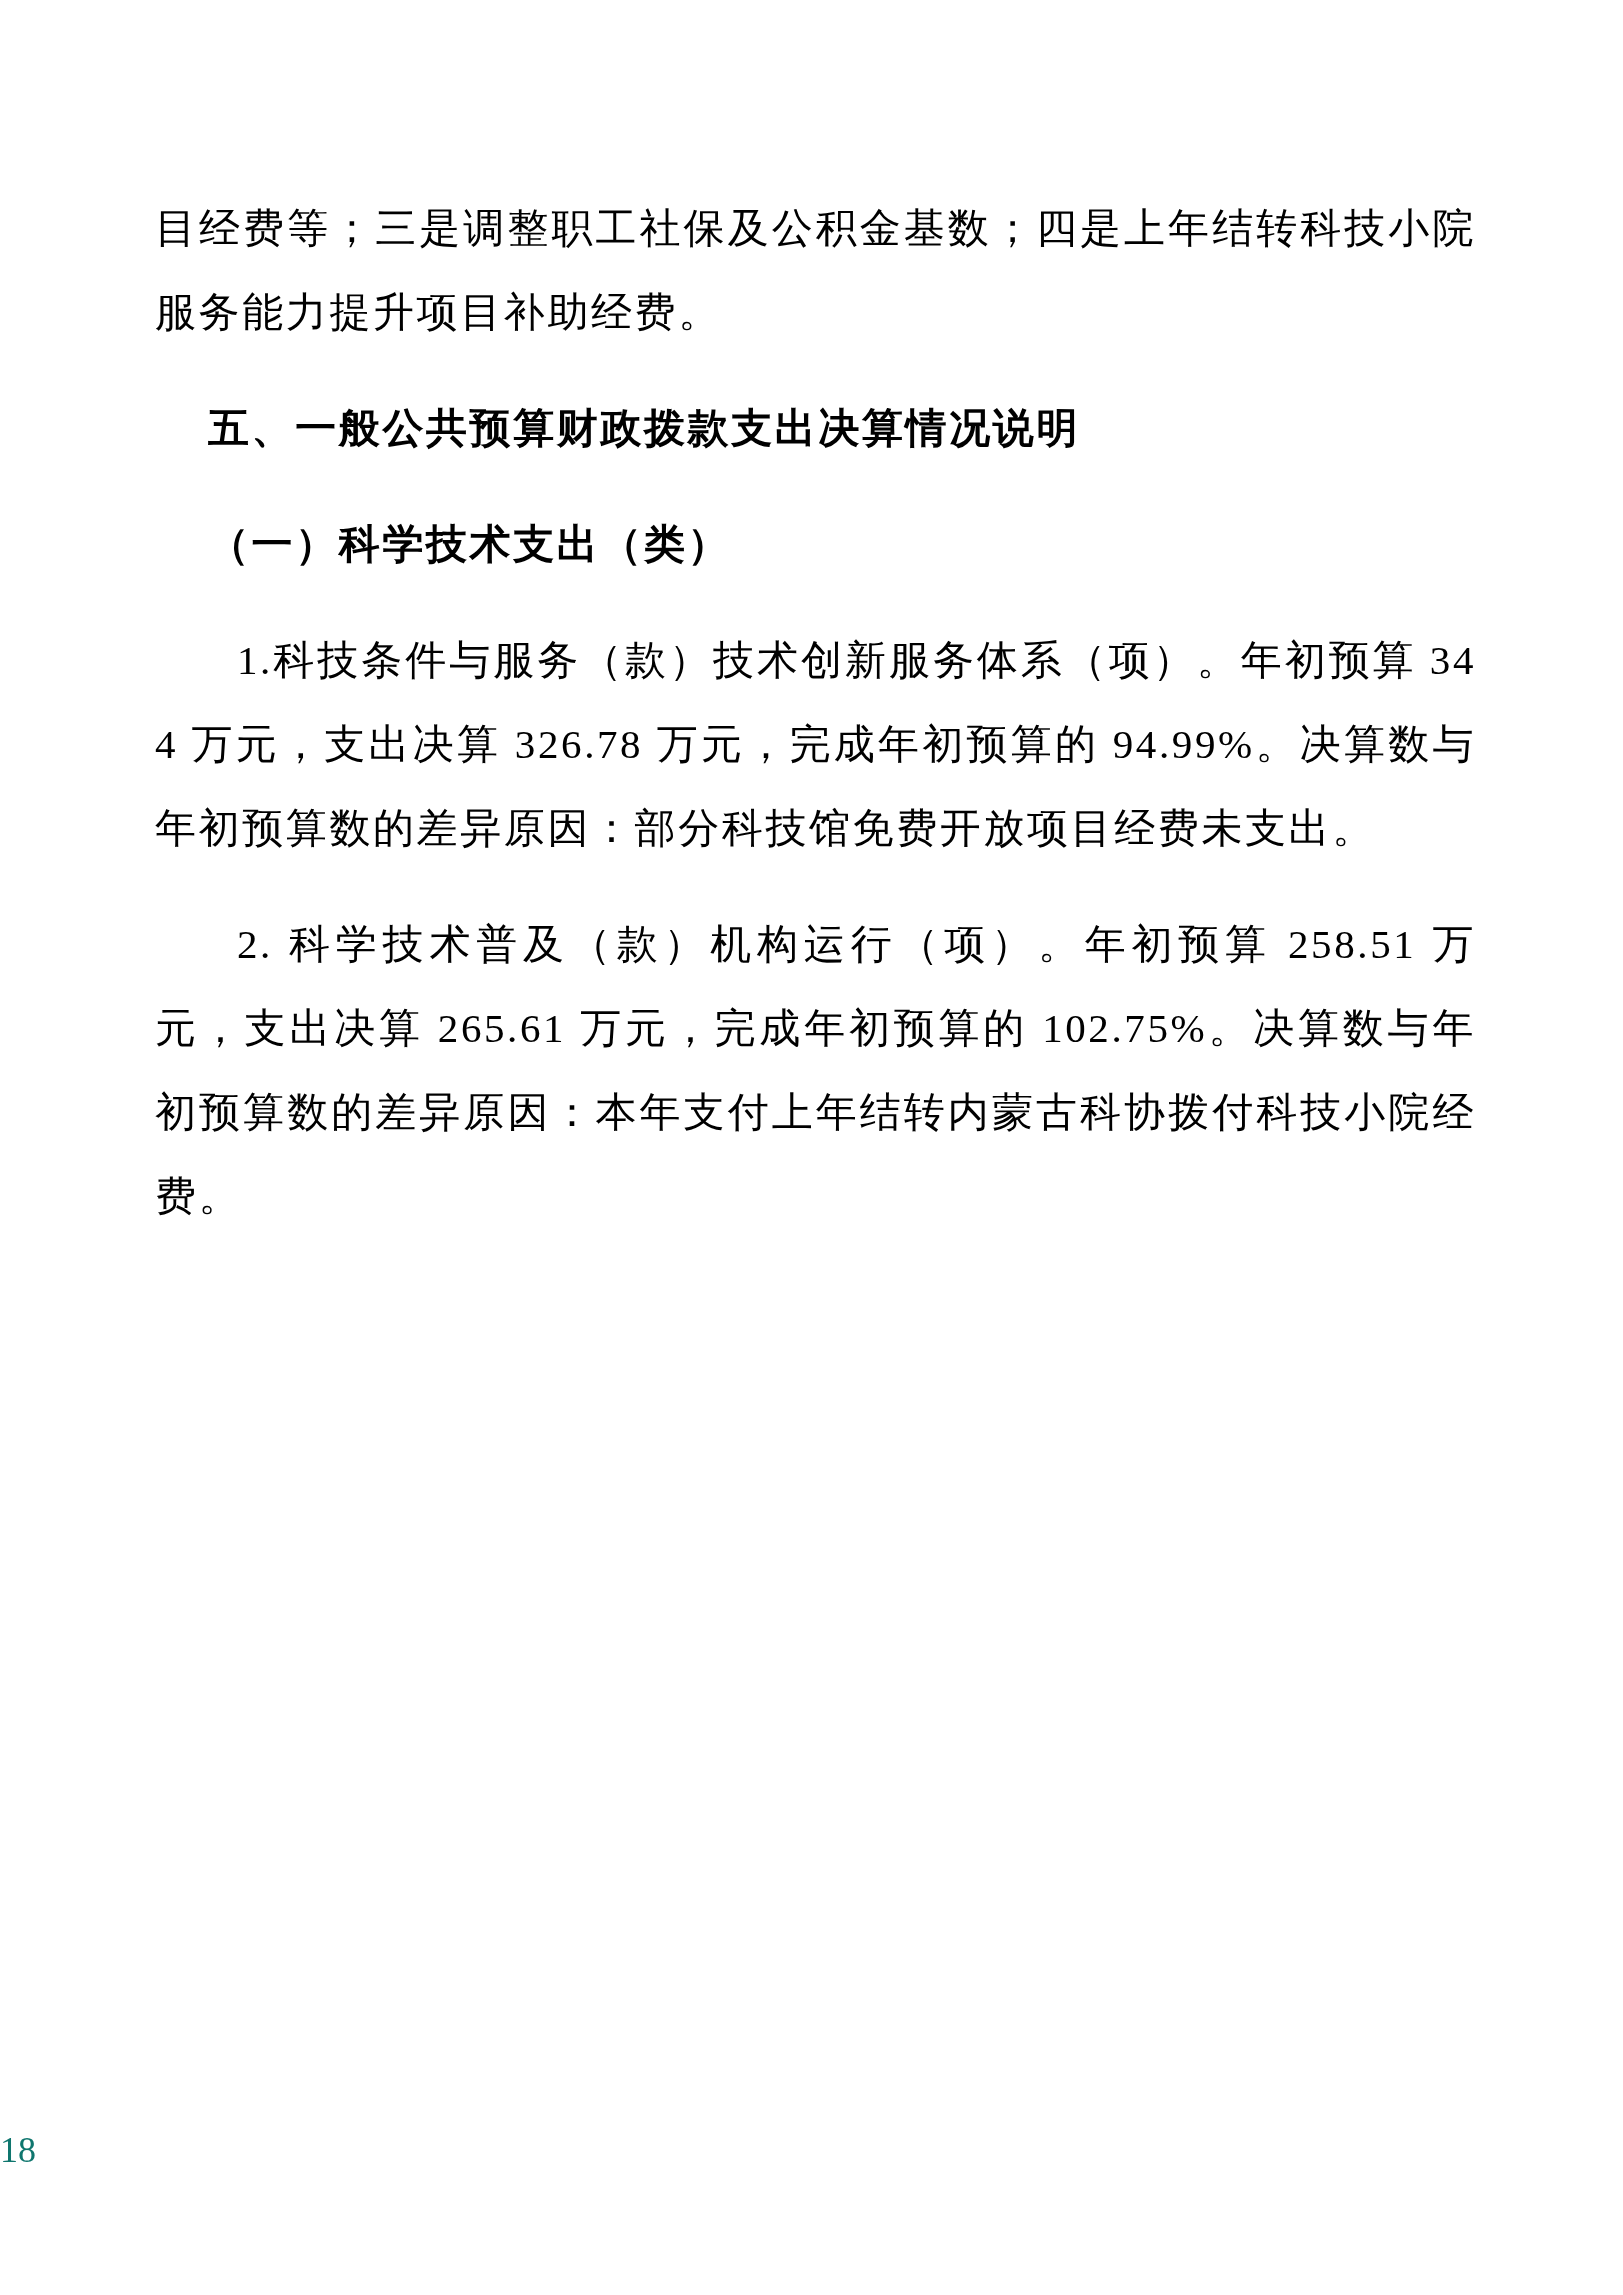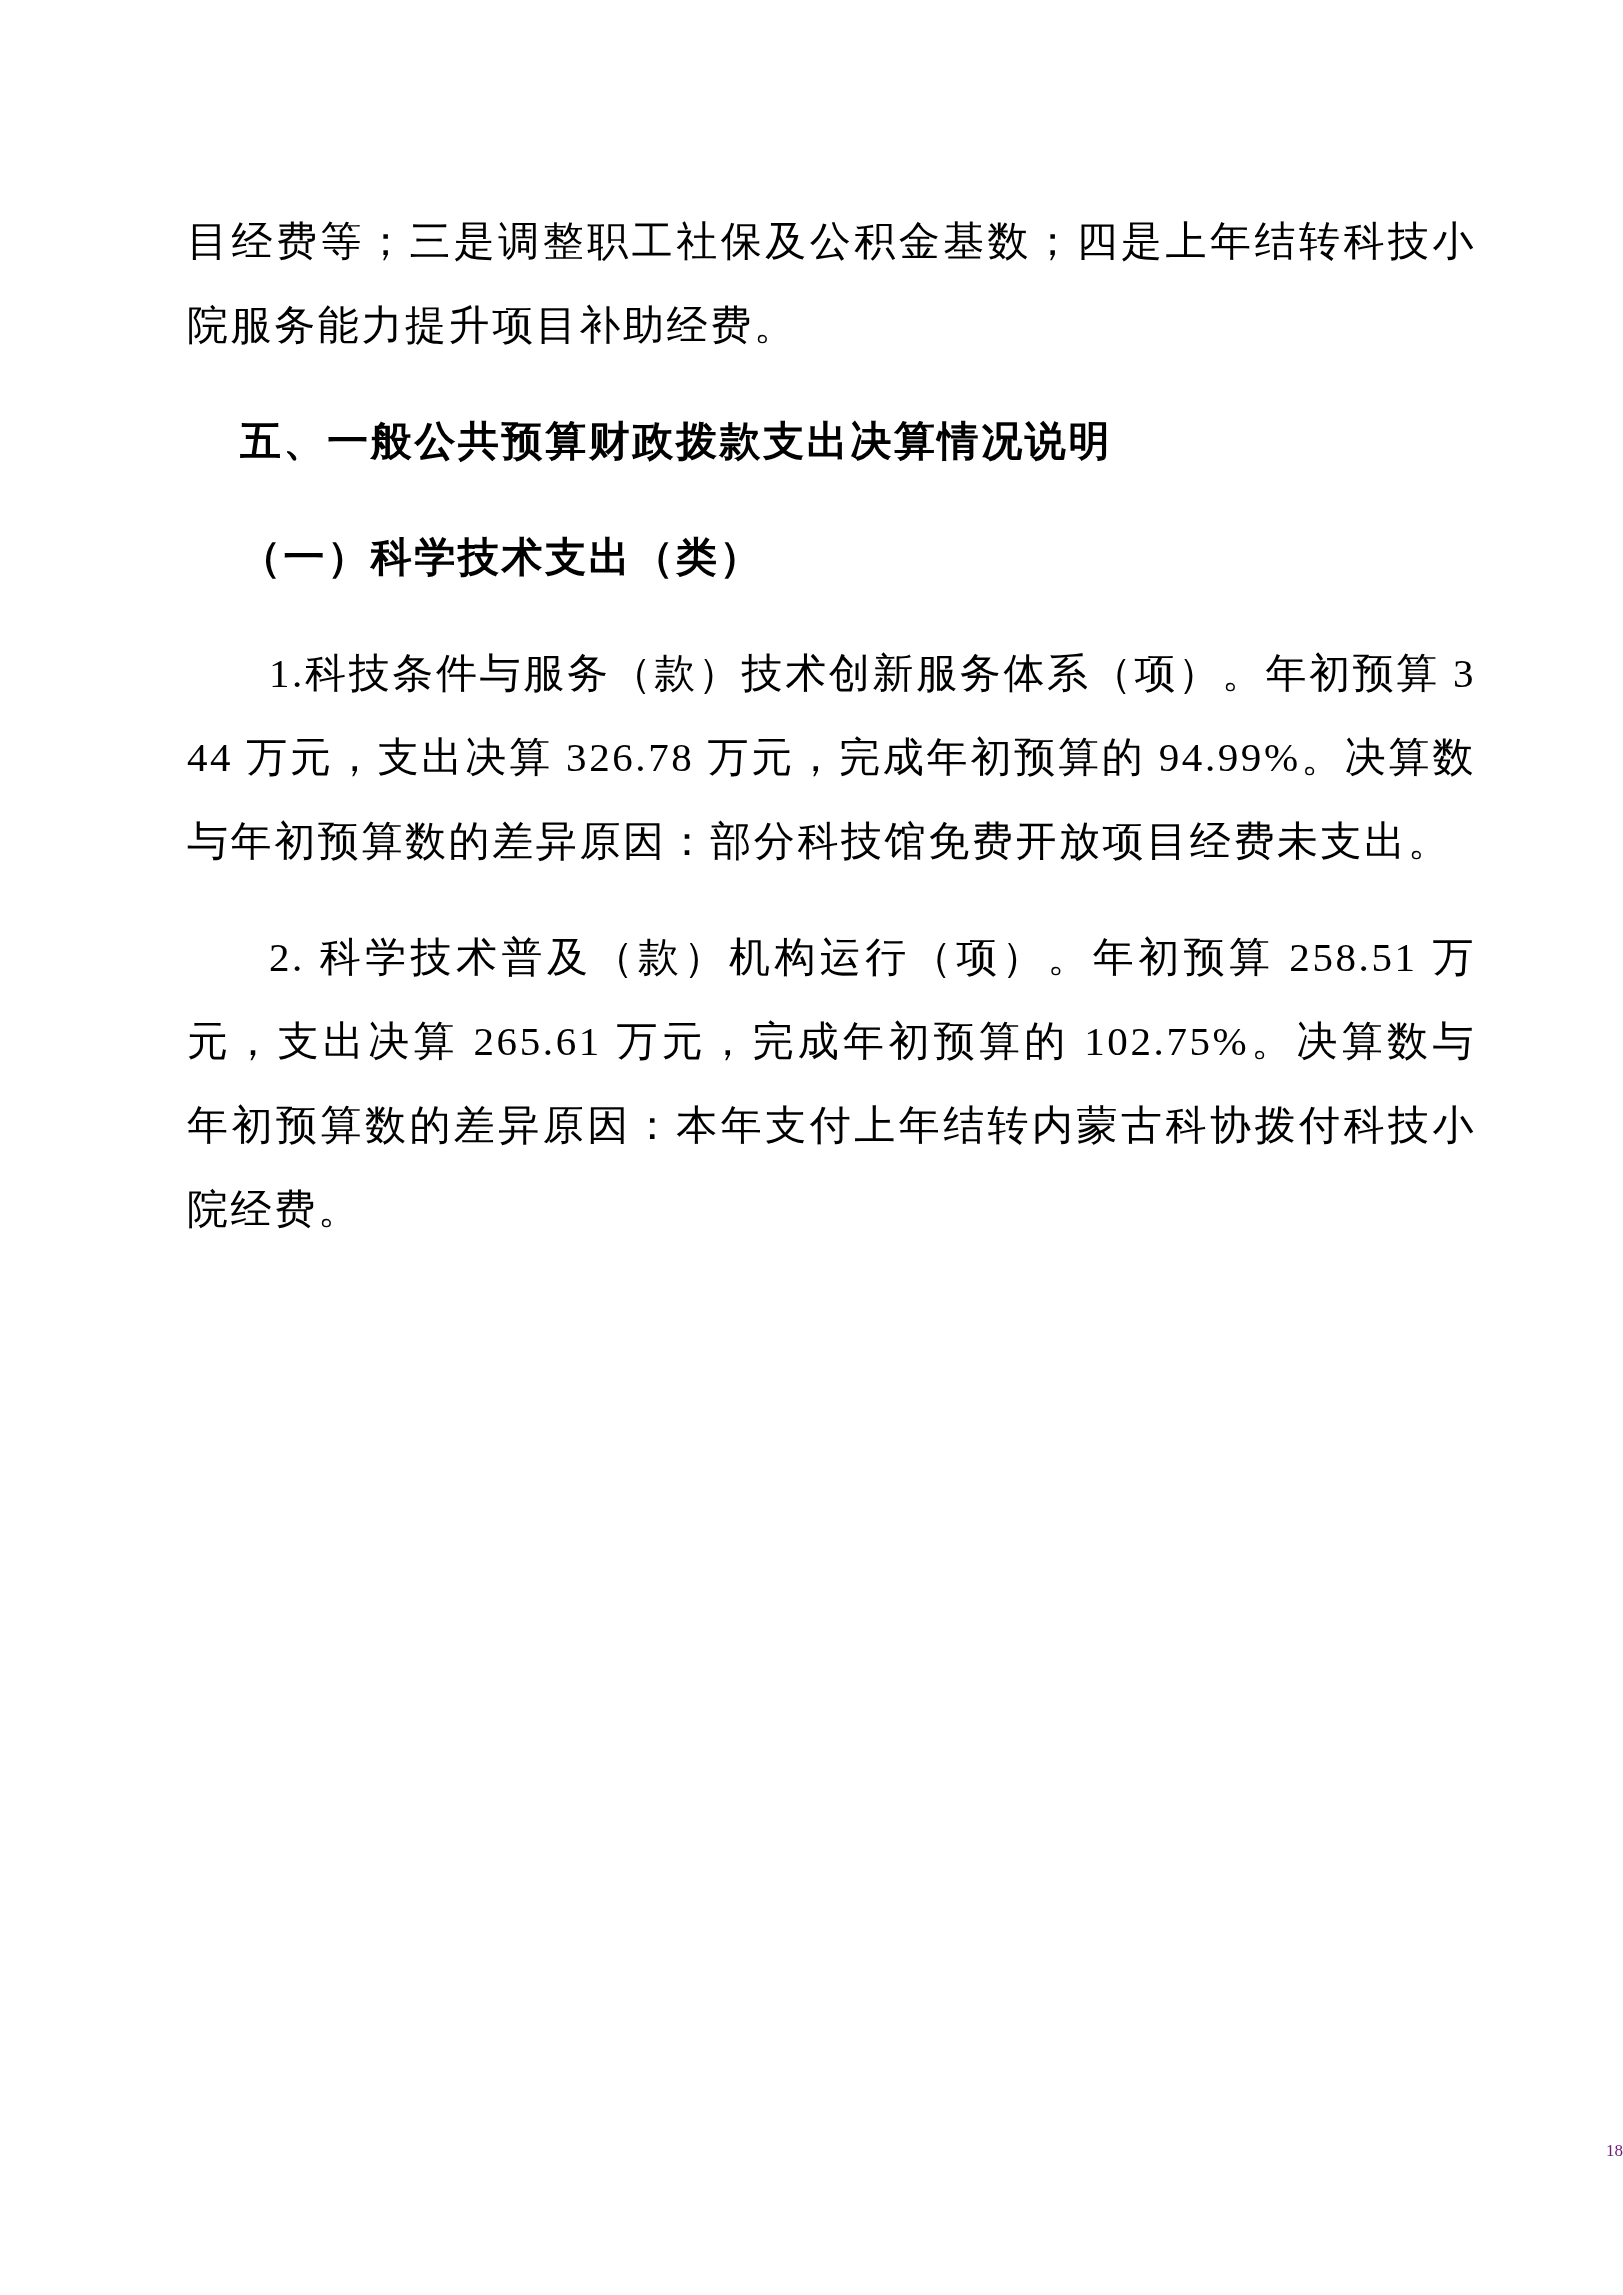--- a/index.html
+++ b/index.html
@@ -12,22 +12,21 @@
     width: 1623px;
     height: 2295px;
     background: #ffffff;
     color: #000000;
     overflow: hidden;
   }
   .content {
     position: absolute;
     left: 155px;
     right: 147px;
-    top: 199px;
-    margin-left: 32px;
+    top: 186px;
   }
   .body-para {
     margin: 0 0 32px 0;
     font-family: "Liberation Serif", "DejaVu Serif", serif;
     font-size: 41px;
     line-height: 84px;
     letter-spacing: 2.6px;
     color: #000000;
     text-align: justify;
     text-align-last: left;
@@ -48,25 +47,25 @@
     letter-spacing: 2.6px;
     color: #000000;
     text-indent: 53px;
     word-break: break-all;
   }
   .page-number {
     position: absolute;
     top: 2136px;
     left: 0;
     width: 100%;
-    text-align: right;
+    text-align: left;
     font-family: "Liberation Serif", "DejaVu Serif", serif;
-    font-size: 17px;
+    font-size: 36px;
     line-height: 29px;
-    color: #701a75;
+    color: #0f766e;
   }
 </style>
 </head>
 <body>
 
 <div class="page">
   <div class="content">
     <p class="body-para no-indent">目经费等；三是调整职工社保及公积金基数；四是上年结转科技小院服务能力提升项目补助经费。</p>
 
     <h2 class="heading-major">五、一般公共预算财政拨款支出决算情况说明</h2>

